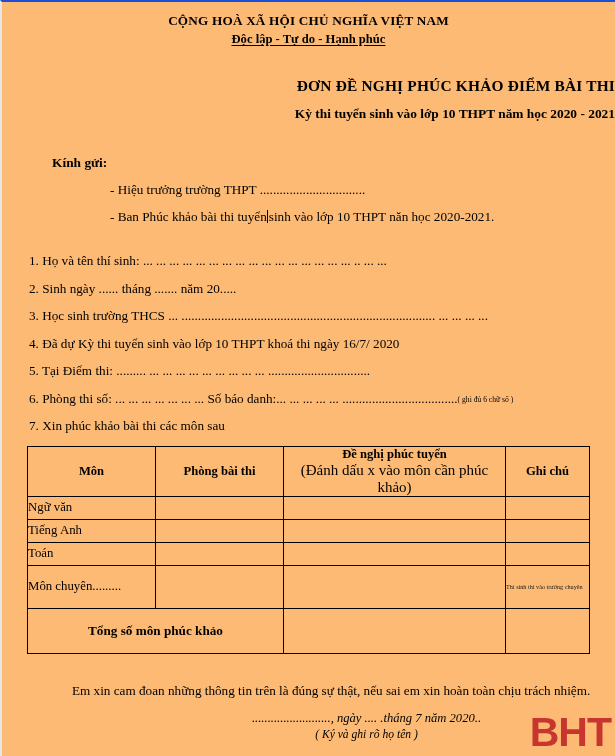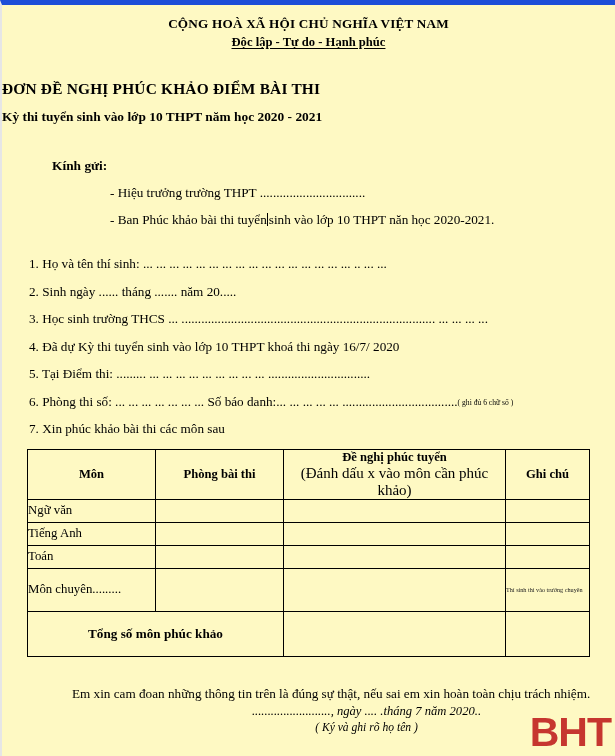--- a/index.html
+++ b/index.html
@@ -11,23 +11,23 @@
     width: 615px;
     height: 756px;
     position: relative;
     overflow: hidden;
     font-family: "Liberation Serif", "DejaVu Serif", serif;
     color: #000000;
   }
   #page {
     position: absolute;
     inset: 0;
-    background: #fef9c3;
+    background: #fdba74;
     border-left: 2px solid #e6e6e6;
-    border-top: 5px solid #1d4ed8;
+    border-top: 2px solid #1d4ed8;
     box-sizing: border-box;
     padding: 0;
   }
 
   
   .natl-header {
     text-align: center;
     padding-top: 11px;
   }
   .natl-line1 {
@@ -38,22 +38,23 @@
   .natl-line2 {
     font-weight: bold;
     font-size: 12.6px;
     text-decoration: underline;
     text-underline-offset: 2px;
     margin-top: 3px;
   }
 
   
   .title-block {
-    text-align: left;
+    text-align: right;
     margin-top: 30px;
+    padding-left: 36px;
   }
   .doc-title {
     font-weight: bold;
     font-size: 15.4px;
     letter-spacing: 0.2px;
   }
   .doc-subtitle {
     font-weight: bold;
     font-size: 13.4px;
     margin-top: 11px;
@@ -155,20 +156,21 @@
   
   .commit {
     margin-top: 27px;
     padding-left: 24px;
     padding-right: 22px;
     font-size: 13.2px;
     line-height: 1.55;
     text-indent: 46px;
   }
   .sign-block {
+    margin-top: 10px;
     text-align: center;
     padding-left: 116px;
   }
   .sign-date {
     font-style: italic;
     font-size: 12.6px;
   }
   .sign-title {
     font-weight: bold;
     font-size: 13.2px;

